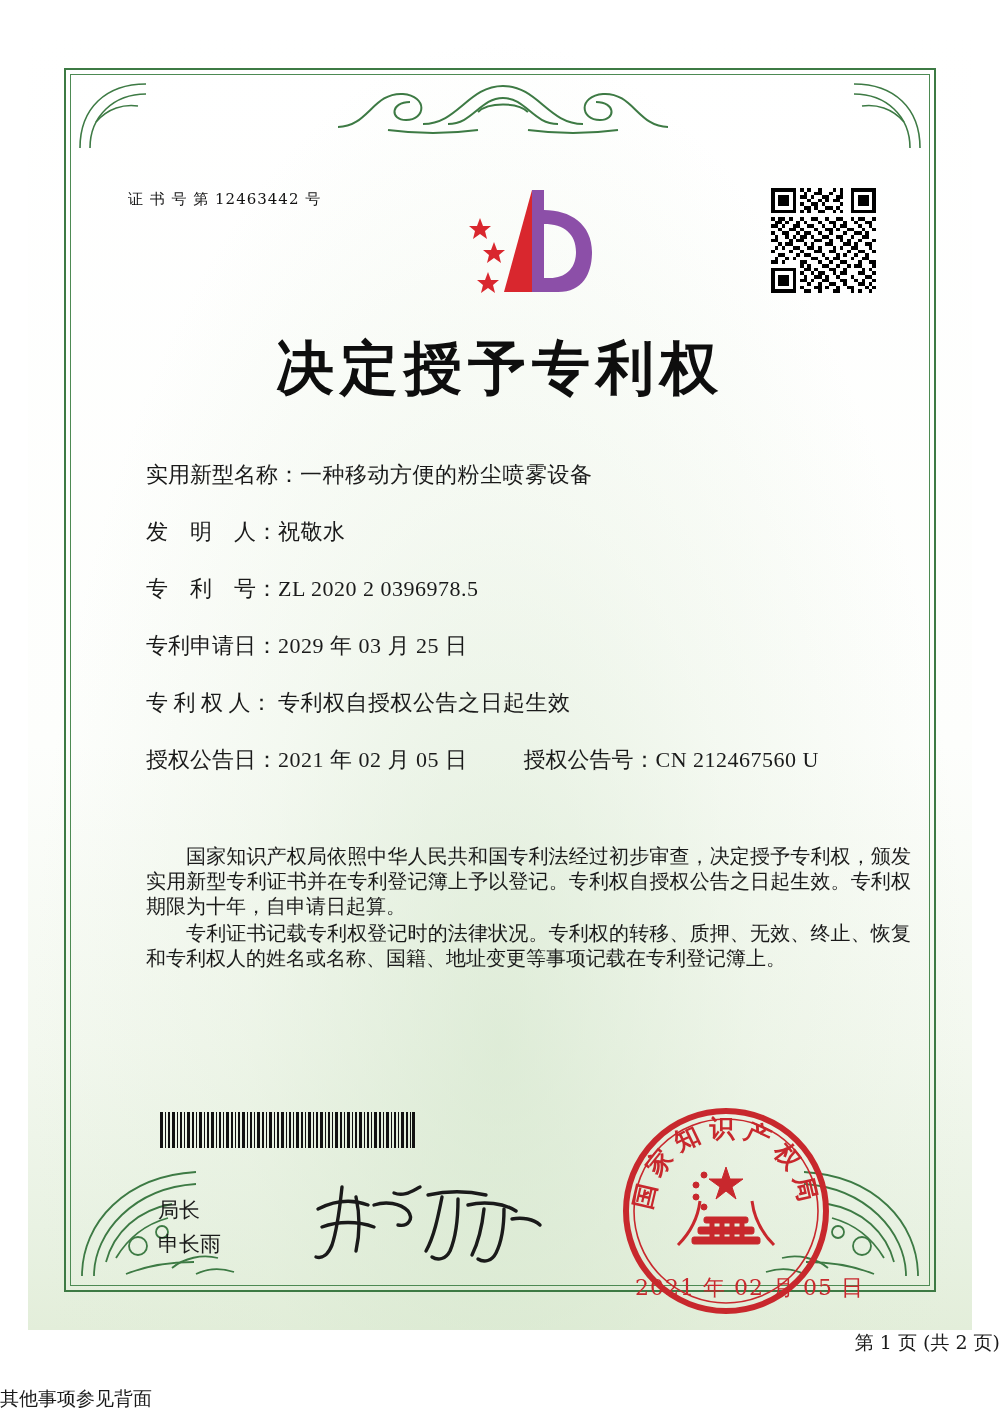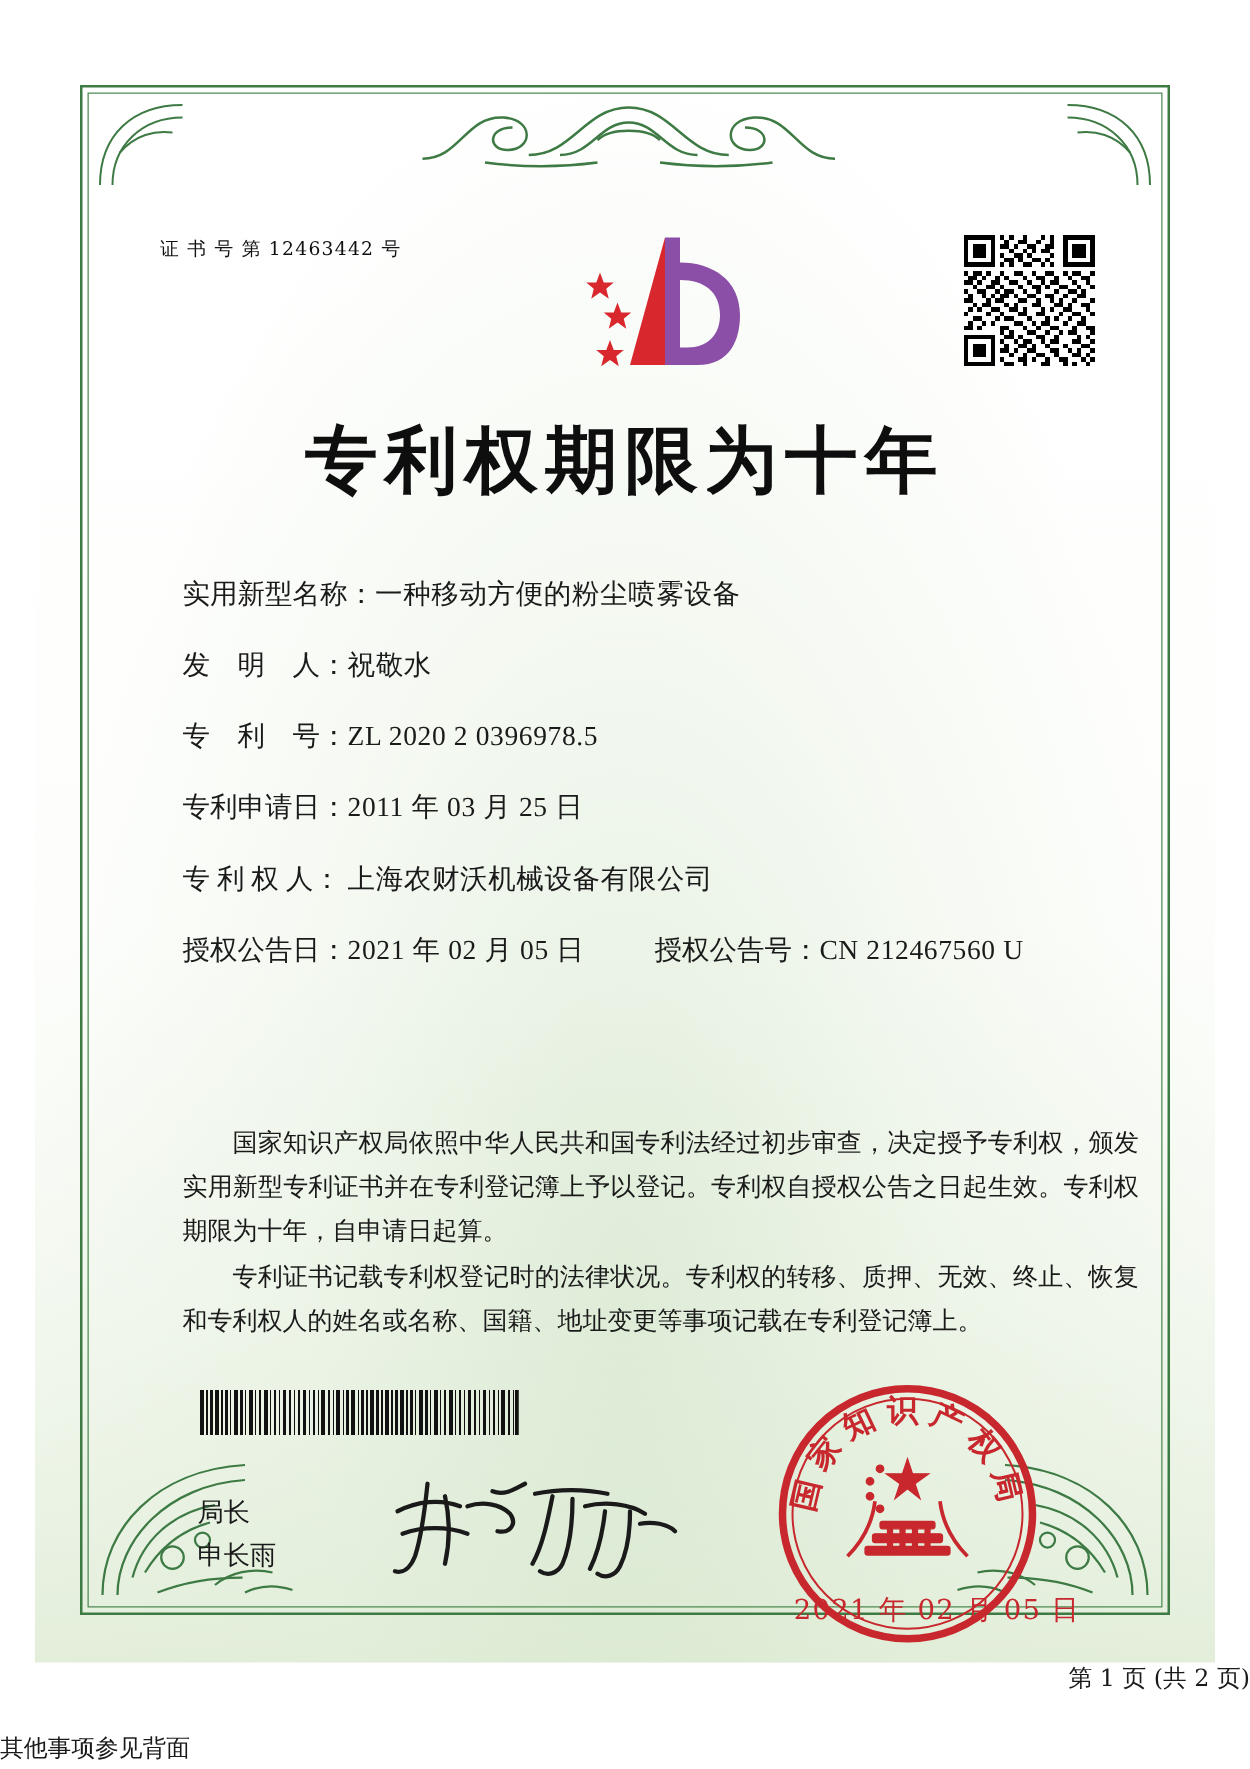--- a/index.html
+++ b/index.html
@@ -117,25 +117,25 @@
     display: flex;
     align-items: baseline;
   }
   .pub-gap { display: inline-block; width: 56px; }
   .pub-label2 { display: inline-block; min-width: 118px; }
 
   
   .body-text {
     position: absolute;
     left: 118px;
-    top: 869px;
+    top: 814px;
     width: 765px;
     font-size: 20px;
-    line-height: 35px;
-    font-family: Liberation Mono, monospace;
+    line-height: 25px;
+    font-family: Liberation Sans, sans-serif;
     text-align: justify;
   }
   .body-text p {
     margin: 0 0 2px 0;
     text-indent: 40px;
   }
 
   
   .barcode {
     position: absolute;
@@ -482,42 +482,42 @@
         <rect x="28" y="27" width="1" height="1"></rect>
       <rect x="9" y="28" width="2" height="1"></rect>
         <rect x="13" y="28" width="1" height="1"></rect>
         <rect x="17" y="28" width="2" height="1"></rect>
         <rect x="22" y="28" width="1" height="1"></rect>
         <rect x="24" y="28" width="1" height="1"></rect>
         <rect x="27" y="28" width="1" height="1"></rect>
     </g>
   </svg>
 
-  <div class="title">专利权期限为十年</div>
+  <div class="title">决定授予专利权</div>
 
   <div class="fields">
     <div class="field-row">
       <span class="field-label">实用新型名称：</span>
       <span class="field-value">一种移动方便的粉尘喷雾设备</span>
     </div>
     <div class="field-row">
       <span class="field-label">发　明　人：</span>
       <span class="field-value">祝敬水</span>
     </div>
     <div class="field-row">
       <span class="field-label">专　利　号：</span>
       <span class="field-value">ZL 2020 2 0396978.5</span>
     </div>
     <div class="field-row">
       <span class="field-label">专利申请日：</span>
-      <span class="field-value">2011 年 03 月 25 日</span>
+      <span class="field-value">2029 年 03 月 25 日</span>
     </div>
     <div class="field-row">
       <span class="field-label">专 利 权 人：</span>
-      <span class="field-value">上海农财沃机械设备有限公司</span>
+      <span class="field-value">专利权自授权公告之日起生效</span>
     </div>
     <div class="field-row pub">
       <span class="field-label">授权公告日：</span>
       <span class="field-value">2021 年 02 月 05 日</span>
       <span class="pub-gap"></span>
       <span class="pub-label2">授权公告号：</span>
       <span class="field-value">CN 212467560 U</span>
     </div>
   </div>
 

